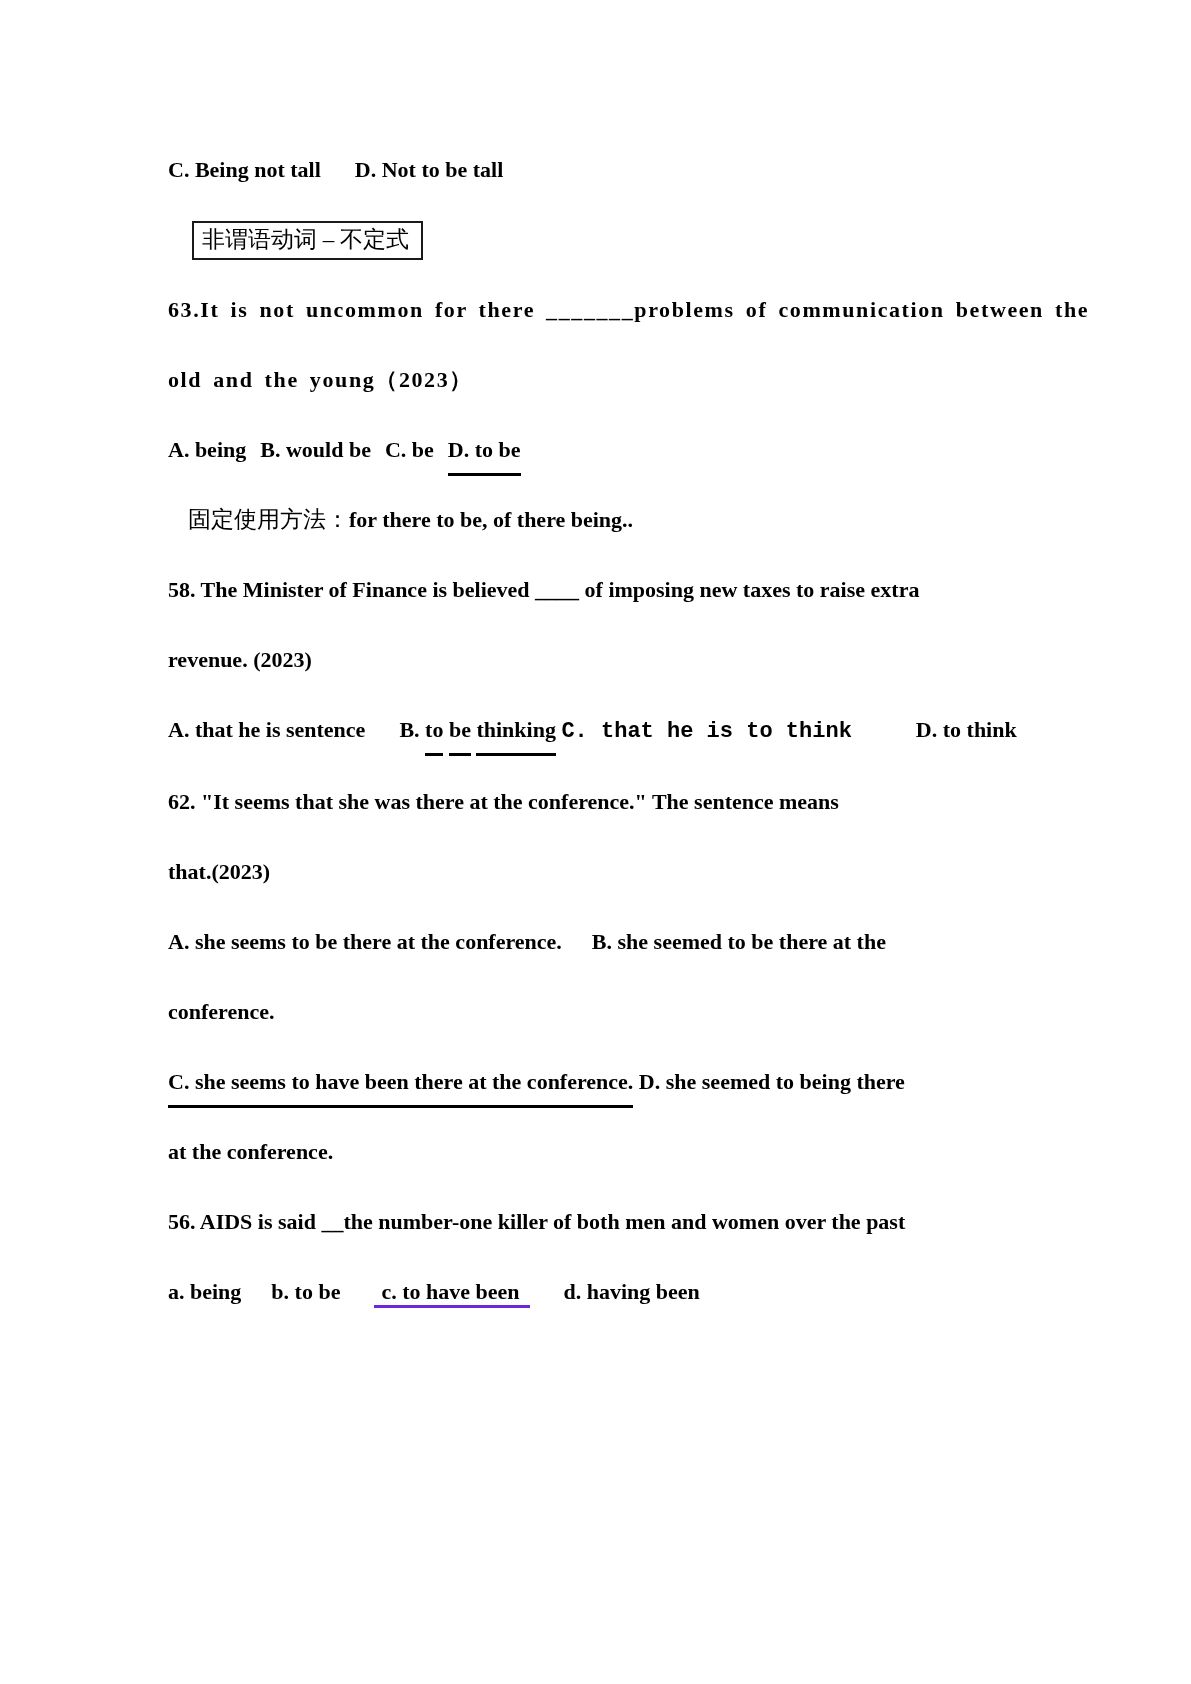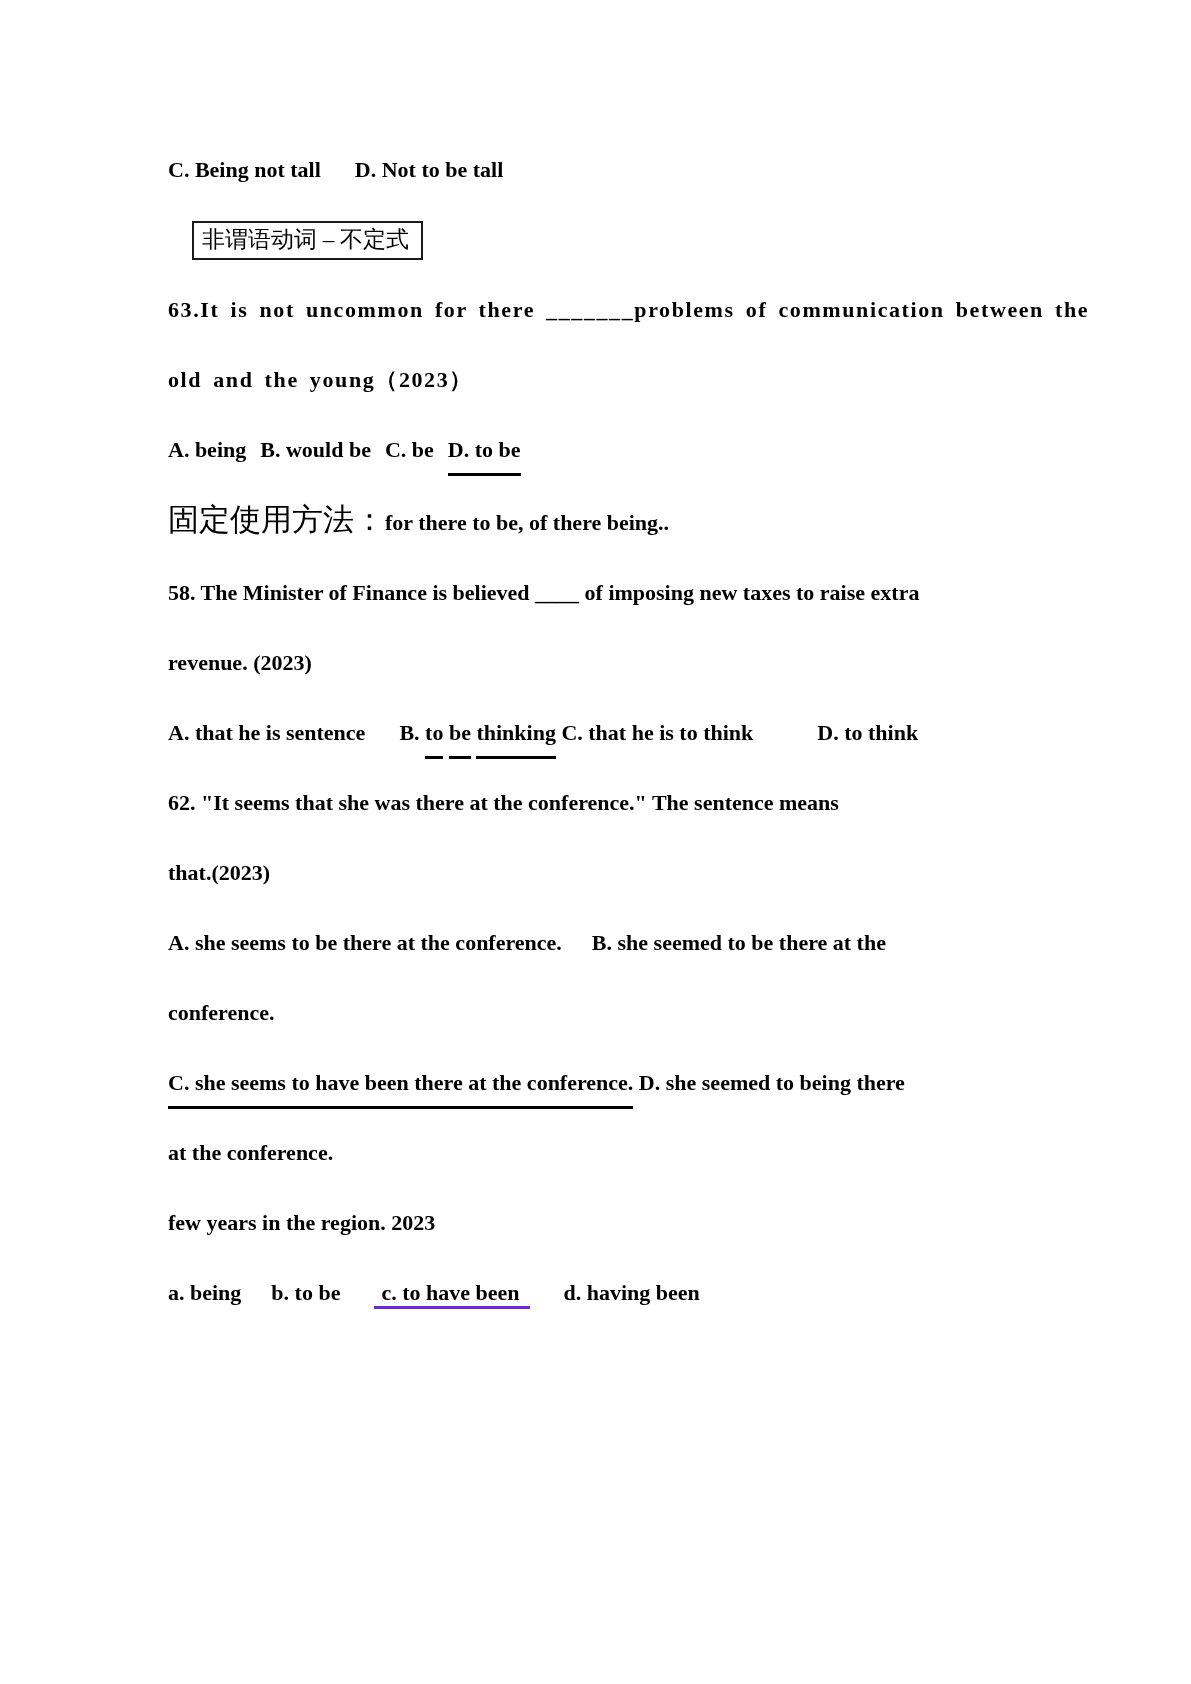--- a/index.html
+++ b/index.html
@@ -25,21 +25,21 @@
     font-weight: bold;
     white-space: nowrap;
   }
   .spaced {
     letter-spacing: 1.6px;
     word-spacing: 4px;
   }
   .gap-sm { margin-right: 14px; }
   .gap-md { margin-right: 34px; }
   .gap-lg { margin-right: 30px; }
-  .gap-xl { margin-right: 64px; }
+  .gap-xl { margin-right: 64px; font-family: Liberation Mono, monospace; }
   .ul {
     border-bottom: 3px solid #000000;
     padding-bottom: 11px;
   }
   .ul-pad {
     border-bottom: 3px solid #6d28d9;
     padding-bottom: 1px;
     padding-left: 7px;
     padding-right: 10px;
   }
@@ -48,21 +48,22 @@
     border: 2px solid #1a1a1a;
     padding: 2px 12px 3px 8px;
     font-size: 23px;
     font-weight: normal;
     line-height: 30px;
     vertical-align: baseline;
     margin-left: 24px;
   }
   .zh-regular {
     font-weight: normal;
-    font-size: 31px;
+    font-size: 23px;
+    margin-left: 20px;
   }
 </style>
 </head>
 <body>
 
 <div class="page">
   <div class="doc">
 
     <div class="row">
       <span class="gap-md">C. Being not tall</span><span>D. Not to be tall</span>
@@ -91,19 +92,19 @@
     <div class="row">that.(2023)</div>
     <div class="row">
       <span class="gap-lg">A. she seems to be there at the conference.</span><span>B. she seemed to be there at the</span>
     </div>
     <div class="row">conference.</div>
     <div class="row">
       <span class="ul">C. she seems to have been there at the conference.</span><span> </span><span>D. she seemed to being there</span>
     </div>
     <div class="row">at the conference.</div>
 
-    <div class="row">few years in the region. 2023</div>
+    <div class="row">56. AIDS is said __the number-one killer of both men and women over the past</div>
     <div class="row">
       <span class="gap-lg">a. being</span><span class="gap-md">b. to be</span><span class="ul-pad gap-md">c. to have been</span><span>d. having been</span>
     </div>
 
   </div>
 </div>
 
 </body></html>

